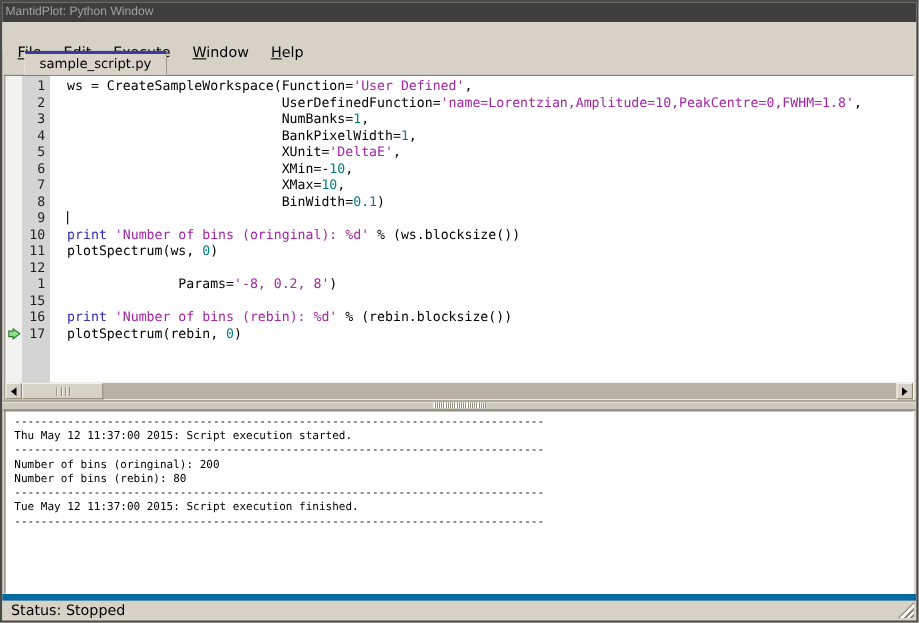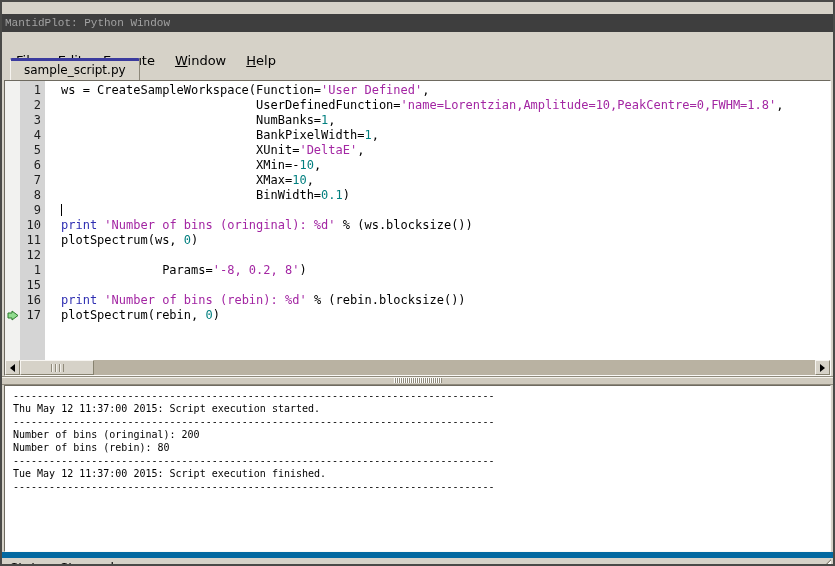--- a/index.html
+++ b/index.html
@@ -10,38 +10,37 @@
     border:2px solid #4a4a48;
     font-family:"DejaVu Sans",sans-serif;
     overflow:hidden;
     position:relative;
   }
   
   .titlebar{
     height:18px;line-height:18px;
     background:var(--titlebar-bg,#3e3e3e);
     color:var(--titlebar-text,#a2a2a2);
-    font-family:Liberation Mono, monospace;
+    font-family:Liberation Sans, sans-serif;
     font-size:11px;
     padding-left:3px;
     letter-spacing:0px;
-    margin-top:12px;
   }
   
   .menubar{
     height:26px;display:flex;align-items:stretch;
     background:var(--chrome,#d6d2c8);
     padding-left:4px;
   }
   .menu-item{
     padding:16px 10px;line-height:26px;font-size:13px;color:#000;cursor:default;
   }
   .menu-item .mn{text-decoration:underline;}
   
-  .tabbar{height:22px;display:flex;align-items:flex-end;padding-left:8px;background:var(--chrome,#d6d2c8);}
+  .tabbar{height:22px;display:flex;align-items:flex-end;padding-left:8px;background:var(--chrome,#d6d2c8);margin-left:12px;}
   .tab{
     height:22px;line-height:18px;
     padding:0 13px;font-size:12px;color:#000;
     background:#d8d4ca;
     border-top:3px solid var(--tab-accent,#3b3b9e);
     border-left:1px solid #f6f4f0;
     border-right:1px solid #8d887a;
     border-radius:2px 2px 0 0;
   }
   

